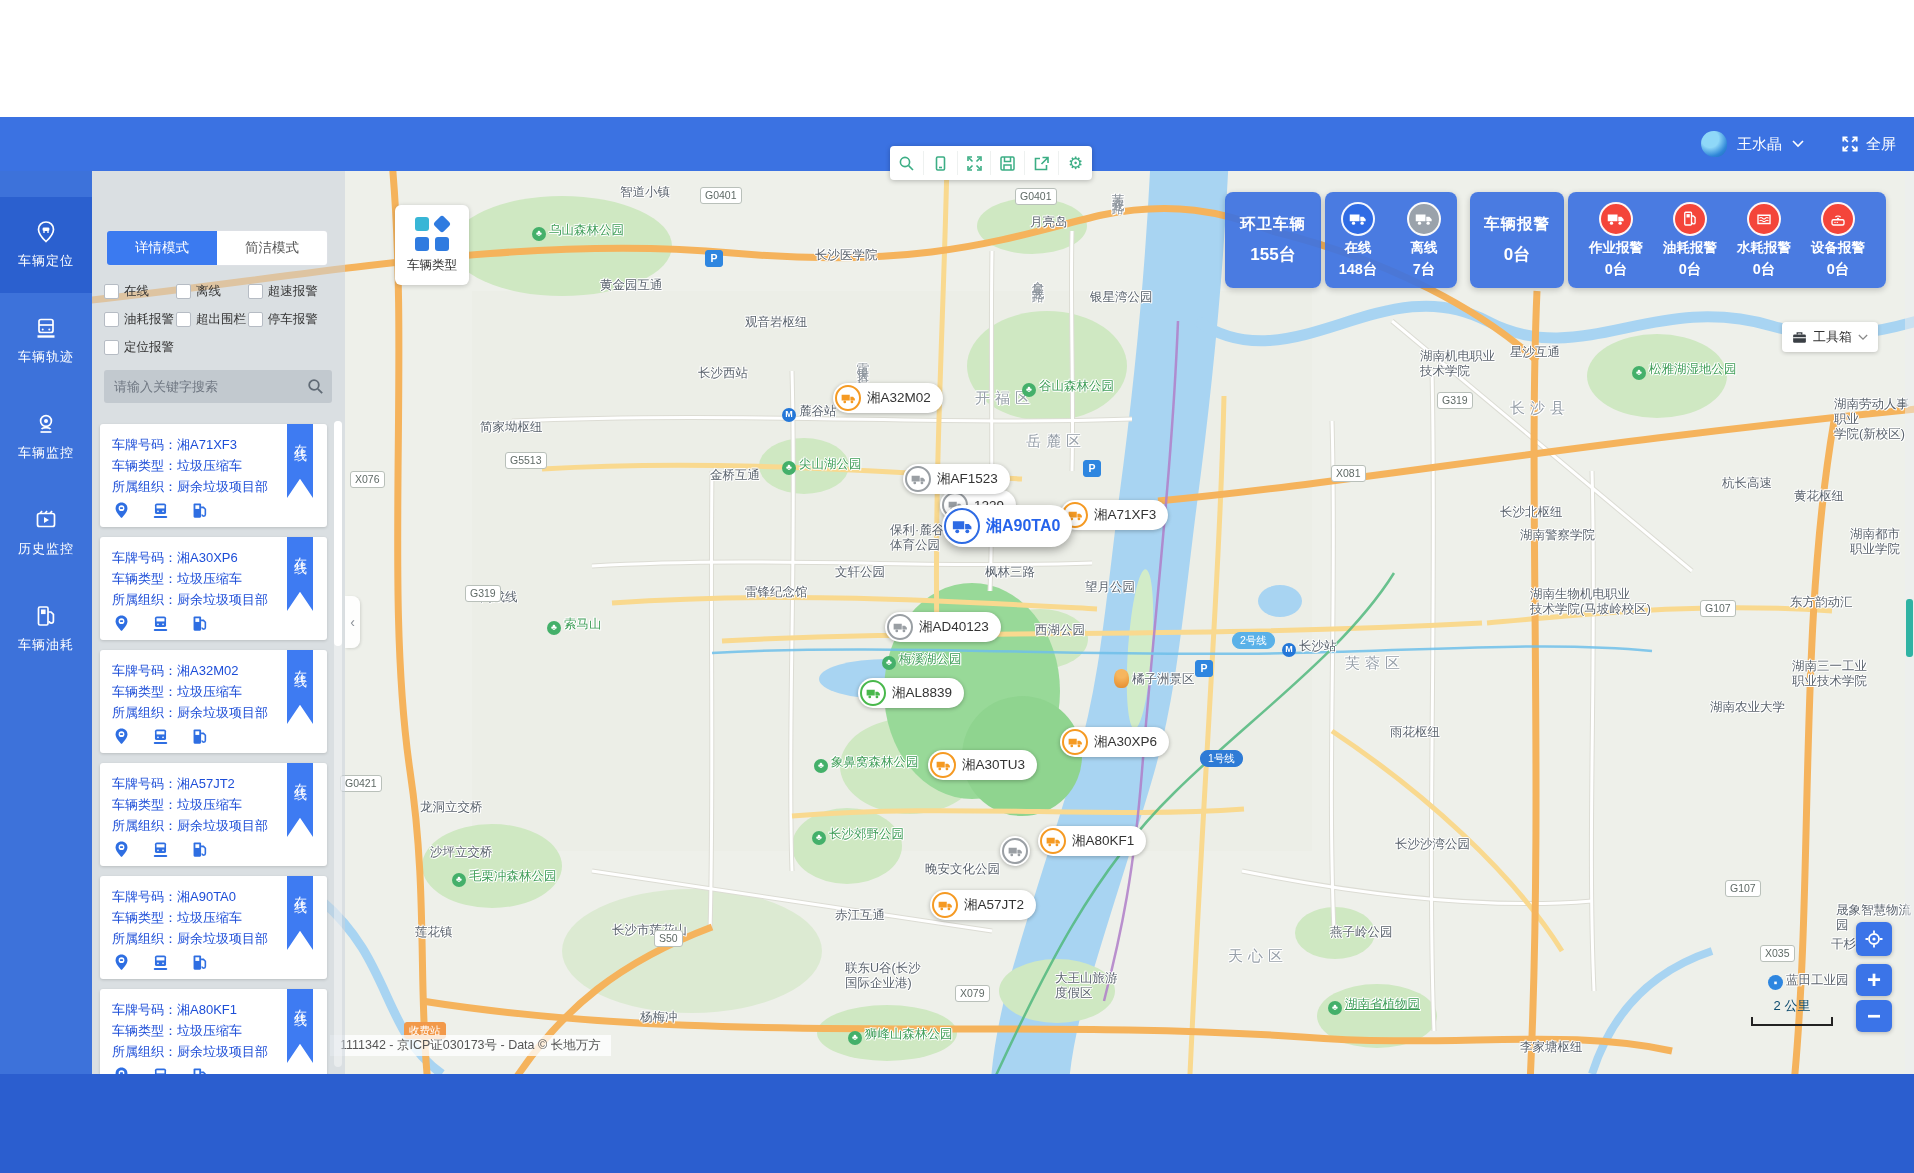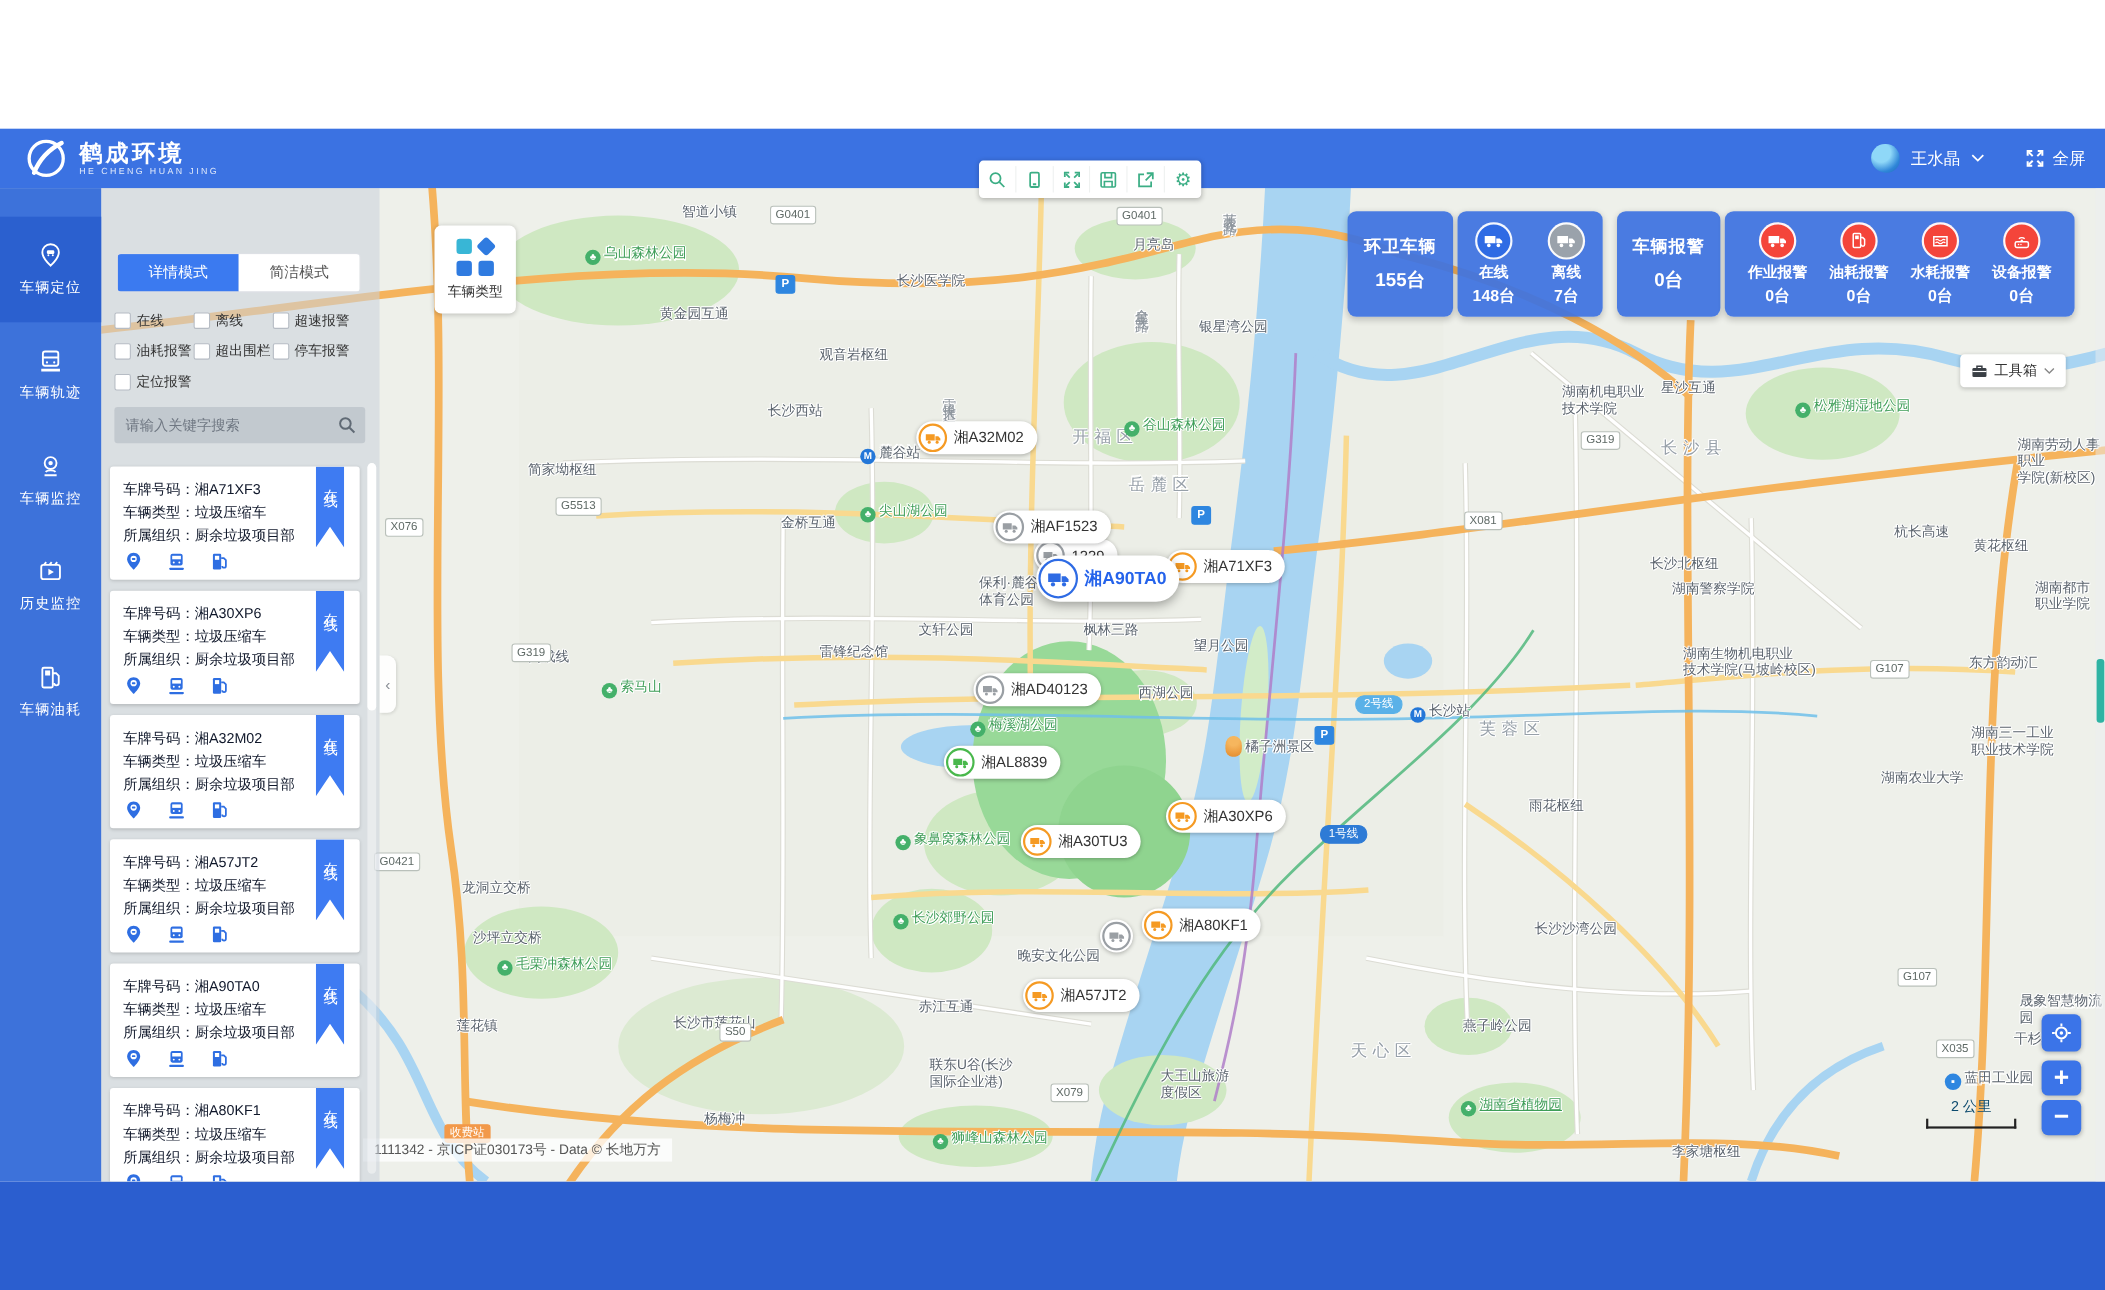--- a/index.html
+++ b/index.html
@@ -163,21 +163,21 @@
   .searchbox{position:absolute;left:12px;top:199px;width:228px;height:33px;background:rgba(175,182,192,.55);
              border-radius:3px;display:flex;align-items:center;padding:0 8px;box-sizing:border-box;}
   .searchbox input{flex:1;border:none;outline:none;background:transparent;font-size:13px;color:#333;
              font-family:"Liberation Sans","DejaVu Sans",sans-serif;}
   .searchbox input::placeholder{color:#6f7782;opacity:1;}
   .searchbox svg{width:17px;height:17px;flex:0 0 auto;}
 
   .vlist{position:absolute;left:0;top:245px;width:253px;height:658px;overflow:hidden;}
   .vcard{position:relative;margin:8px 18px 10px 8px;width:227px;height:103px;background:#fff;border-radius:3px;
          box-shadow:0 1px 3px rgba(0,0,0,.15);box-sizing:border-box;padding:10px 12px;cursor:pointer;}
-  .vline{font-size:13px;color:#0f172a;line-height:21px;white-space:nowrap;}
+  .vline{font-size:13px;color:#1d4ed8;line-height:21px;white-space:nowrap;}
   .vicons{display:flex;gap:20px;margin-top:4px;color:#2e6ee2;}
   .vicons svg{width:19px;height:19px;cursor:pointer;}
   .ribbon{position:absolute;top:0;right:14px;width:26px;height:74px;background:#3e7bf2;color:#fff;
           clip-path:polygon(0 0,100% 0,100% 100%,50% 74%,0 100%);display:flex;justify-content:center;}
   .ribbon span{writing-mode:vertical-rl;font-size:13px;letter-spacing:4px;margin-top:10px;}
 
   
   .pscroll-track{position:absolute;right:3px;top:250px;width:8px;height:646px;background:rgba(255,255,255,.4);
                  border-radius:4px;z-index:13;}
   .pscroll-thumb{position:absolute;left:0;top:0;width:8px;height:225px;background:#fff;border-radius:4px;cursor:pointer;}
@@ -190,30 +190,20 @@
   .bottom-bar{left:0;top:1074px;width:1914px;height:99px;background:#2b5ecf;}
 </style>
 </head>
 <body>
 
 <div class="page">
 
   <div class="abs top-white"></div>
 
   <div class="abs header">
-    <div class="logo">
-      <svg class="logo-mark" viewBox="0 0 40 40">
-        <circle cx="20" cy="20" r="15.5" fill="none" stroke="#fff" stroke-width="3"></circle>
-        <path d="M9,33 C15,18 26,10 34,6" stroke="#fff" stroke-width="4" fill="none" stroke-linecap="round"></path>
-      </svg>
-      <div class="logo-text">
-        <span class="logo-title">鹤成环境</span>
-        <span class="logo-sub">HE CHENG HUAN JING</span>
-      </div>
-    </div>
     <div class="user-zone">
       <span class="avatar"></span>
       <span class="user-name">王水晶</span>
       <svg class="chev" viewBox="0 0 12 8">
         <path d="M1,1 L6,6 L11,1" stroke="#fff" stroke-width="1.6" fill="none"></path>
       </svg>
       <div class="fs-group">
         <svg class="fs-icon" viewBox="0 0 24 24" stroke="#fff" stroke-width="2.2" fill="none">
           <path d="M4,9 V4 H9 M15,4 H20 V9 M20,15 V20 H15 M9,20 H4 V15"></path>
           <path d="M5,5 L9.5,9.5 M19,5 L14.5,9.5 M19,19 L14.5,14.5 M5,19 L9.5,14.5"></path>

